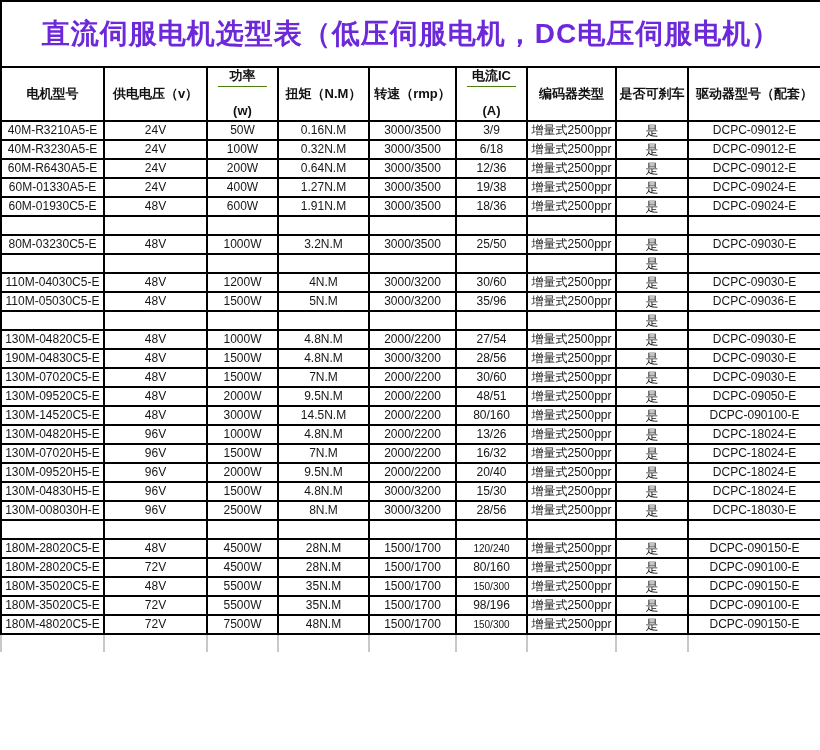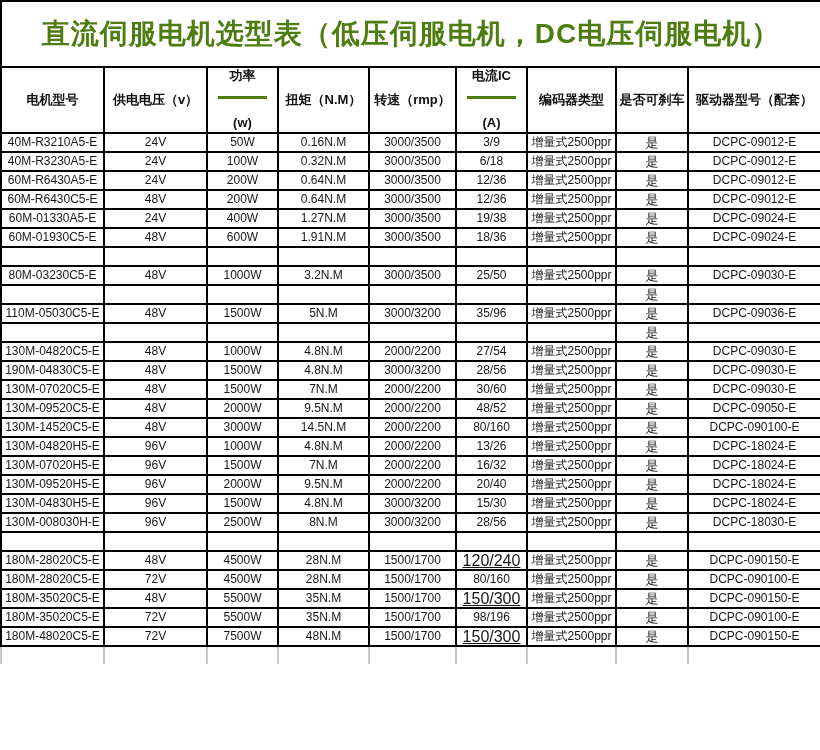--- a/index.html
+++ b/index.html
@@ -11,37 +11,37 @@
   table.motor {
     border-collapse:collapse; table-layout:fixed; width:820px;
   }
   table.motor td, table.motor th {
     border:2px solid #000; padding:0; margin:0;
     text-align:center; vertical-align:middle;
     overflow:hidden; white-space:nowrap;
   }
   td.title-cell {
     height:64px; font-size:28px; font-weight:bold;
-    letter-spacing:1px; color:#4d7c0f;
+    letter-spacing:1px; color:#6d28d9;
   }
   th.hcell {
     height:51px; font-size:13px; font-weight:bold; color:#111;
     line-height:1.25;
   }
   .h-line1 { display:block; }
   .h-line1.with-sep {
-    border-bottom:3px solid #4d7c0f; width:72%; margin:0 auto 16px auto;
-    padding-bottom:12px;
+    border-bottom:1px solid #4d7c0f; width:72%; margin:0 auto 16px auto;
+    padding-bottom:2px;
   }
   .h-line2 { display:block; }
   td.data {
     height:17px; font-size:12px; line-height:17px; color:#161616;
   }
   td.data.brake { font-size:13px; }
-  td.data.smallnum { font-size:16px;text-decoration:underline; }
+  td.data.smallnum { font-size:10px; }
   tr.ghost td {
     height:17px; border-color:#c9c9c9; border-top-color:#000;
     border-bottom:none;
   }
 </style>
 </head>
 <body>
 
 <div class="screen">
   <table class="motor">
@@ -120,31 +120,20 @@
           <td class="data">24V</td>
           <td class="data">200W</td>
           <td class="data">0.64N.M</td>
           <td class="data">3000/3500</td>
           <td class="data">12/36</td>
           <td class="data">增量式2500ppr</td>
           <td class="data brake">是</td>
           <td class="data">DCPC-09012-E</td>
         </tr>
         <tr>
-          <td class="data">60M-R6430C5-E</td>
-          <td class="data">48V</td>
-          <td class="data">200W</td>
-          <td class="data">0.64N.M</td>
-          <td class="data">3000/3500</td>
-          <td class="data">12/36</td>
-          <td class="data">增量式2500ppr</td>
-          <td class="data brake">是</td>
-          <td class="data">DCPC-09012-E</td>
-        </tr>
-        <tr>
           <td class="data">60M-01330A5-E</td>
           <td class="data">24V</td>
           <td class="data">400W</td>
           <td class="data">1.27N.M</td>
           <td class="data">3000/3500</td>
           <td class="data">19/38</td>
           <td class="data">增量式2500ppr</td>
           <td class="data brake">是</td>
           <td class="data">DCPC-09024-E</td>
         </tr>
@@ -186,20 +175,31 @@
           <td class="data"></td>
           <td class="data"></td>
           <td class="data"></td>
           <td class="data"></td>
           <td class="data"></td>
           <td class="data"></td>
           <td class="data brake">是</td>
           <td class="data"></td>
         </tr>
         <tr>
+          <td class="data">110M-04030C5-E</td>
+          <td class="data">48V</td>
+          <td class="data">1200W</td>
+          <td class="data">4N.M</td>
+          <td class="data">3000/3200</td>
+          <td class="data">30/60</td>
+          <td class="data">增量式2500ppr</td>
+          <td class="data brake">是</td>
+          <td class="data">DCPC-09030-E</td>
+        </tr>
+        <tr>
           <td class="data">110M-05030C5-E</td>
           <td class="data">48V</td>
           <td class="data">1500W</td>
           <td class="data">5N.M</td>
           <td class="data">3000/3200</td>
           <td class="data">35/96</td>
           <td class="data">增量式2500ppr</td>
           <td class="data brake">是</td>
           <td class="data">DCPC-09036-E</td>
         </tr>
@@ -246,21 +246,21 @@
           <td class="data">增量式2500ppr</td>
           <td class="data brake">是</td>
           <td class="data">DCPC-09030-E</td>
         </tr>
         <tr>
           <td class="data">130M-09520C5-E</td>
           <td class="data">48V</td>
           <td class="data">2000W</td>
           <td class="data">9.5N.M</td>
           <td class="data">2000/2200</td>
-          <td class="data">48/52</td>
+          <td class="data">48/51</td>
           <td class="data">增量式2500ppr</td>
           <td class="data brake">是</td>
           <td class="data">DCPC-09050-E</td>
         </tr>
         <tr>
           <td class="data">130M-14520C5-E</td>
           <td class="data">48V</td>
           <td class="data">3000W</td>
           <td class="data">14.5N.M</td>
           <td class="data">2000/2200</td>

